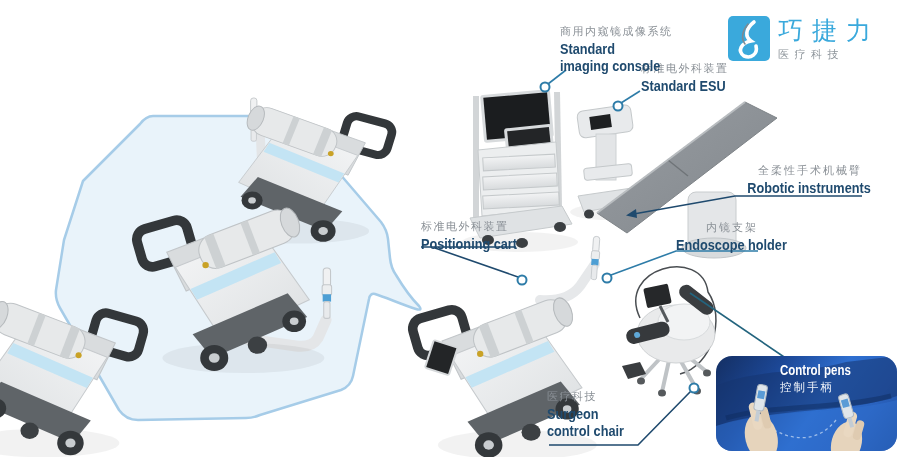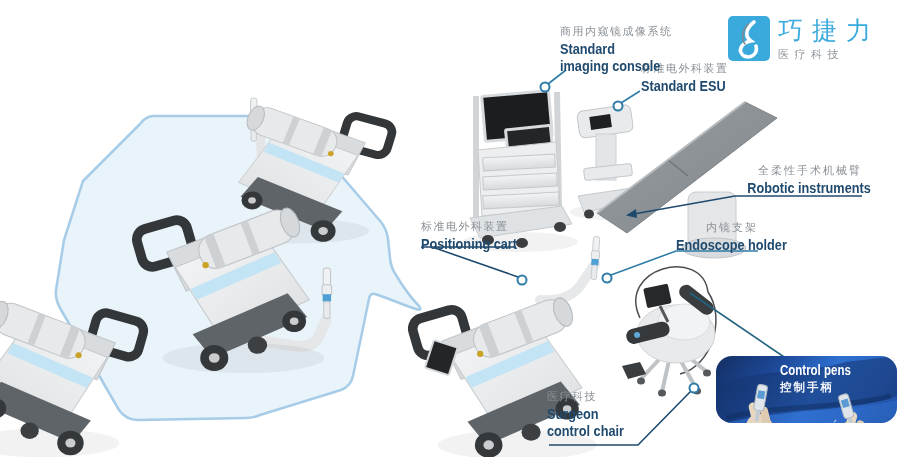--- a/index.html
+++ b/index.html
@@ -12,26 +12,26 @@
       transform:scaleX(.82);transform-origin:left top;}
   .lbl.right{text-align:right;}
   .lbl.right .en{transform-origin:right top;}
   .lbl.right .zh{letter-spacing:2px;}
   
   #logo{position:absolute;left:727px;top:15px;z-index:3;display:flex;align-items:flex-end;}
   #logo .txt{margin-left:7px;}
   #logo .brand{font-size:25px;line-height:28px;color:#3aa9dc;letter-spacing:9px;white-space:nowrap;}
   #logo .sub{font-size:11px;color:#8e959b;letter-spacing:5.5px;white-space:nowrap;margin-top:3px;}
   
-  #inset{position:absolute;left:716px;top:356px;width:181px;height:67px;z-index:2;
+  #inset{position:absolute;left:716px;top:356px;width:181px;height:95px;z-index:2;
          border-radius:16px;overflow:hidden;
          background:linear-gradient(125deg,#142f63 0%,#1c4795 28%,#2e6fd0 55%,#2a62be 78%,#1e4c9b 100%);}
   #inset .cap{position:absolute;left:64px;top:7px;z-index:2;}
   #inset .cap .en{color:#ffffff;font-size:14px;line-height:15px;}
-  #inset .cap .zh{color:#f2f6fb;font-size:11.5px;letter-spacing:2px;margin-top:2px;font-weight:bold;}
+  #inset .cap .zh{color:#f2f6fb;font-size:11.5px;letter-spacing:2px;margin-top:2px;}
   #inset svg{position:absolute;left:0;top:0;}
 </style>
 </head>
 <body>
 
 <div id="stage">
 
   <svg id="art" width="900" height="457" viewBox="0 0 900 457">
     <defs>
       <linearGradient id="gBody" x1="0" y1="0" x2="1" y2="1">

